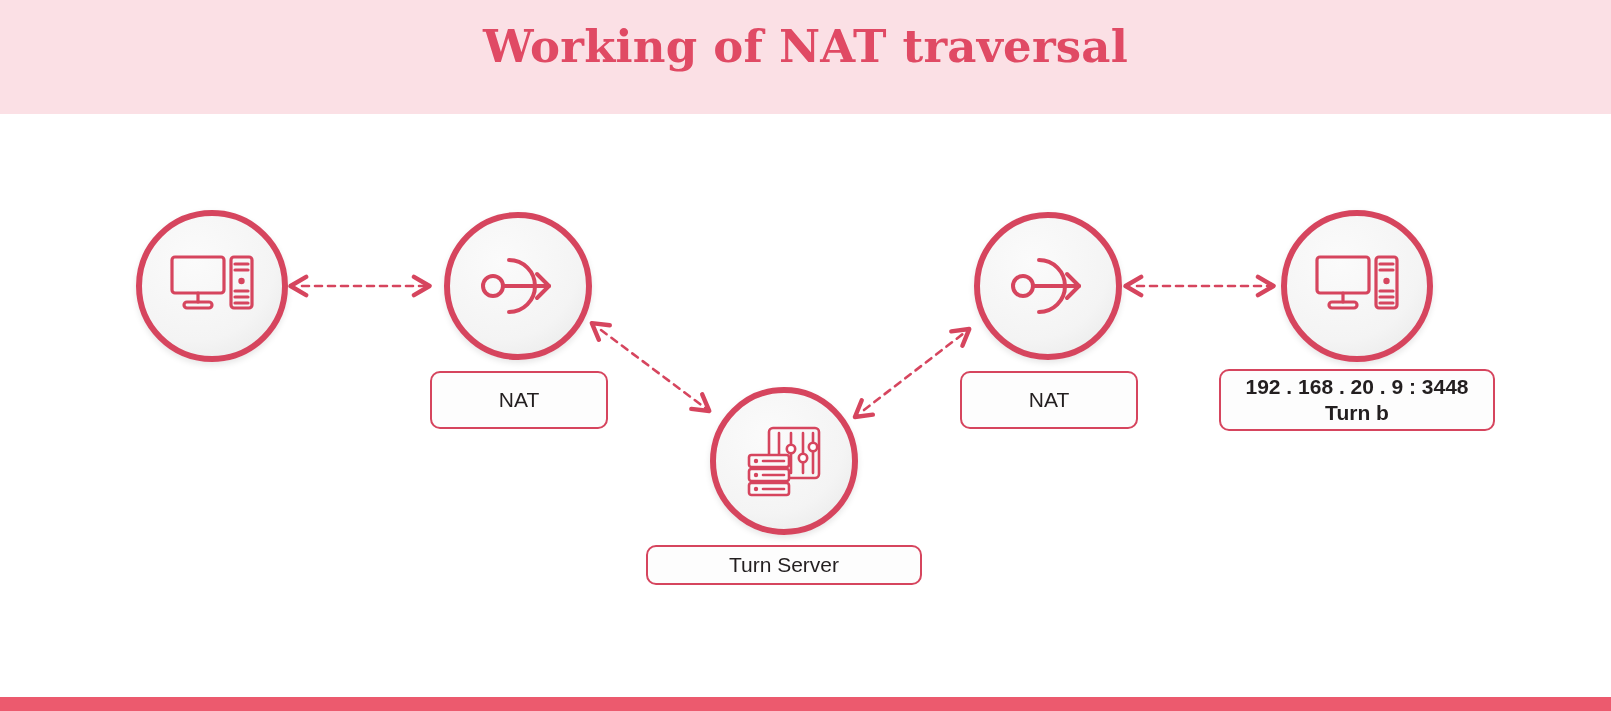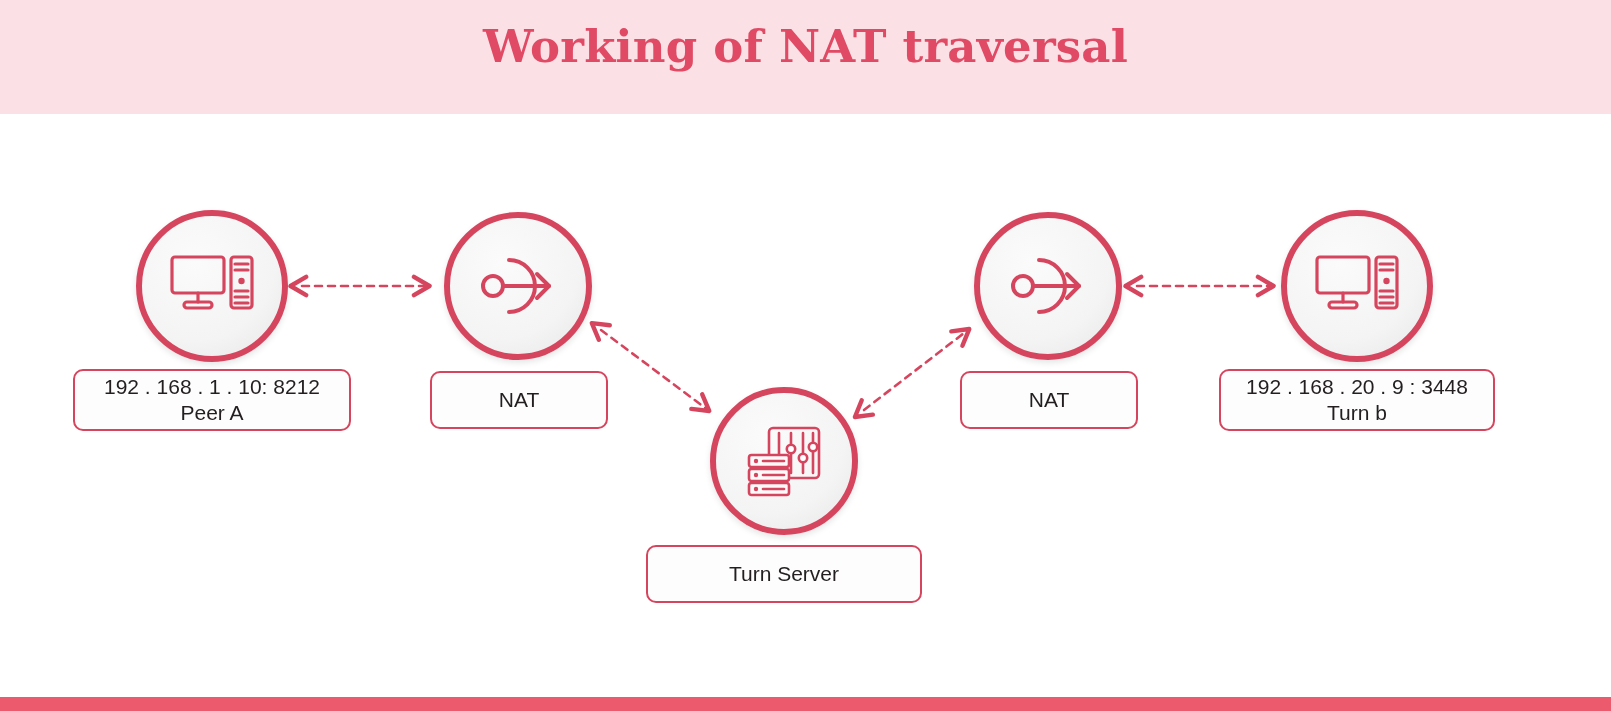--- a/index.html
+++ b/index.html
@@ -138,24 +138,20 @@
       <svg width="86" height="68" viewBox="0 0 86 68" fill="none" stroke="#d6455e" stroke-width="3.2" stroke-linecap="round" stroke-linejoin="round">
         <rect x="3" y="5" width="52" height="36" rx="3"></rect>
         <path d="M29 41 L29 50"></path>
         <rect x="15" y="50" width="28" height="6" rx="3"></rect>
         <rect x="62" y="5" width="21" height="51" rx="3"></rect>
         <path d="M66 12 H79 M66 18 H79"></path>
         <circle cx="72.5" cy="29" r="3.2" fill="#d6455e" stroke="none"></circle>
         <path d="M66 39 H79 M66 45 H79 M66 51 H79"></path>
       </svg>
     </span>
-  </div>
-  <div class="label-box" style="left:73px; top:369px; width:278px; height:62px;">
-    <span>192 . 168 . 1 . 10: 8212</span>
-    <span class="line2">Peer A</span>
   </div>
 
   <div class="node-circle mid" style="left:444px; top:212px;">
     <span>
       <svg width="78" height="66" viewBox="0 0 78 66" fill="none" stroke="#d6455e" stroke-width="4" stroke-linecap="round" stroke-linejoin="round">
         <circle cx="14" cy="33" r="10"></circle>
         <path d="M24 33 H44"></path>
         <path d="M30 7 A26 26 0 0 1 30 59"></path>
         <path d="M44 33 H70"></path>
         <path d="M58 21 L70 33 L58 45"></path>
@@ -179,21 +175,21 @@
         <path d="M17 36 H38"></path>
         <rect x="3" y="44" width="40" height="12" rx="2.5" fill="#fafafa"></rect>
         <circle cx="10" cy="50" r="2.2" fill="#d6455e" stroke="none"></circle>
         <path d="M17 50 H38"></path>
         <rect x="3" y="58" width="40" height="12" rx="2.5" fill="#fafafa"></rect>
         <circle cx="10" cy="64" r="2.2" fill="#d6455e" stroke="none"></circle>
         <path d="M17 64 H38"></path>
       </svg>
     </span>
   </div>
-  <div class="label-box" style="left:646px; top:545px; width:276px; height:58px;">
+  <div class="label-box" style="left:646px; top:545px; width:276px; height:40px;">
     <span>Turn Server</span>
   </div>
 
   <div class="node-circle mid" style="left:974px; top:212px;">
     <span>
       <svg width="78" height="66" viewBox="0 0 78 66" fill="none" stroke="#d6455e" stroke-width="4" stroke-linecap="round" stroke-linejoin="round">
         <circle cx="14" cy="33" r="10"></circle>
         <path d="M24 33 H44"></path>
         <path d="M30 7 A26 26 0 0 1 30 59"></path>
         <path d="M44 33 H70"></path>
@@ -211,20 +207,20 @@
         <rect x="3" y="5" width="52" height="36" rx="3"></rect>
         <path d="M29 41 L29 50"></path>
         <rect x="15" y="50" width="28" height="6" rx="3"></rect>
         <rect x="62" y="5" width="21" height="51" rx="3"></rect>
         <path d="M66 12 H79 M66 18 H79"></path>
         <circle cx="72.5" cy="29" r="3.2" fill="#d6455e" stroke="none"></circle>
         <path d="M66 39 H79 M66 45 H79 M66 51 H79"></path>
       </svg>
     </span>
   </div>
-  <div class="label-box" style="left:1219px; top:369px; width:276px; height:62px;">
+  <div class="label-box" style="left:1219px; top:369px; width:276px; height:62px;font-weight:bold;">
     <span>192 . 168 . 20 . 9 : 3448</span>
     <span class="line2">Turn b</span>
   </div>
 
   <div class="bottom-bar"></div>
 
 </div>
 
 </body></html>

